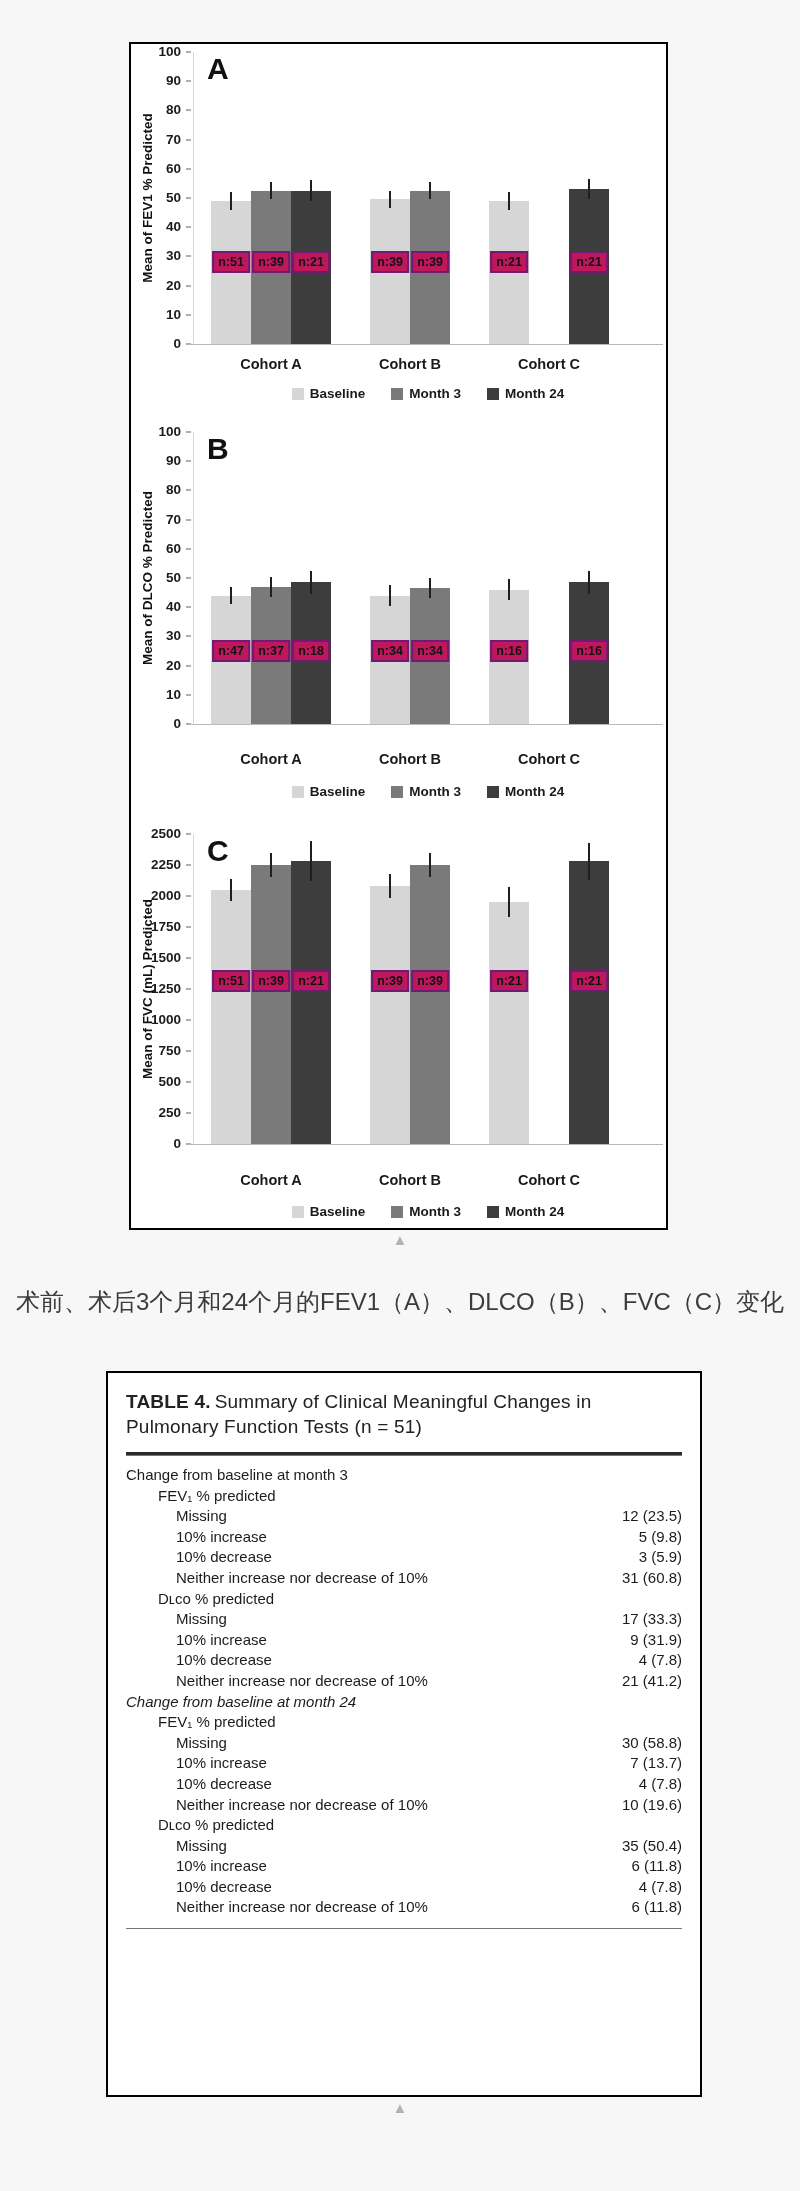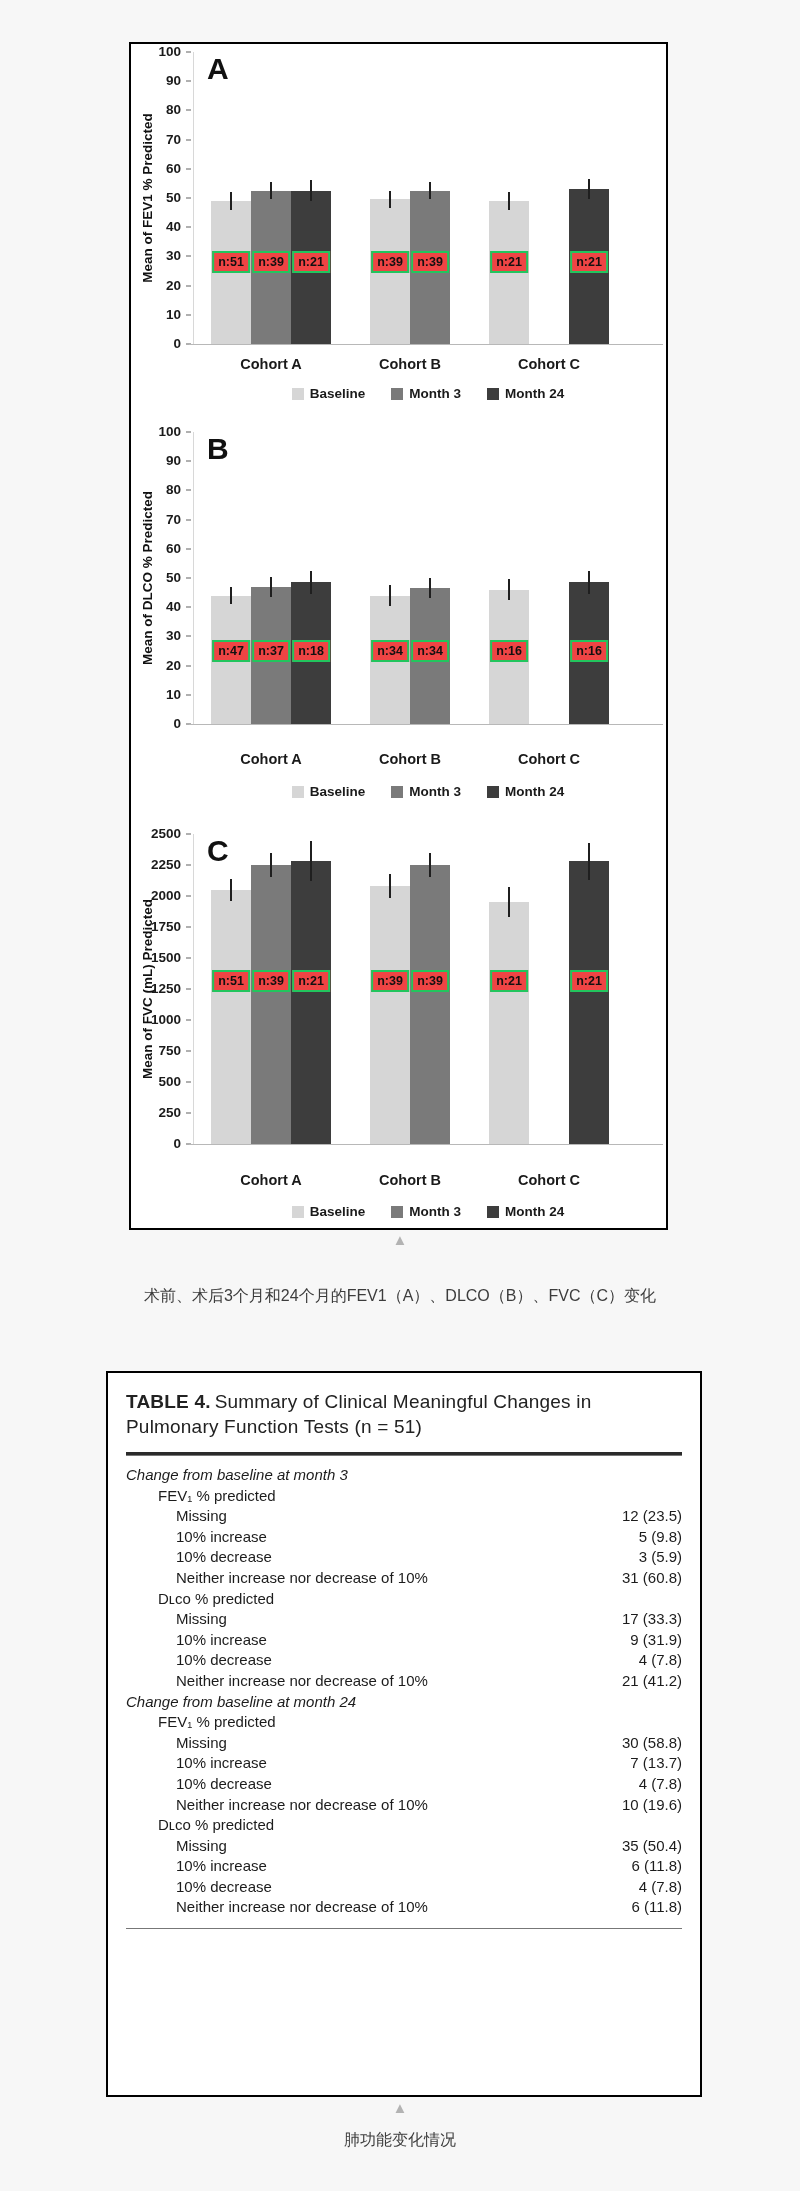--- a/index.html
+++ b/index.html
@@ -8,39 +8,39 @@
 
   
   .figure-box{position:absolute;left:129px;top:42px;width:539px;height:1188px;
               background:#fff;border:2px solid #000;box-sizing:border-box;}
   .chart-panel{position:absolute;left:0;width:100%;}
   .plot{position:absolute;left:62px;width:470px;}
   .axis-x{position:absolute;left:-4px;right:0;bottom:-1px;height:1px;background:#b8b8b8;}
   .axis-y{position:absolute;left:0;top:0;bottom:0;width:1px;background:#d8d8d8;}
   .bar{position:absolute;bottom:0;}
   .whisker{position:absolute;width:2px;background:#1f1f1f;}
-  .nbox{position:absolute;transform:translateX(-50%);background:#ef4444;border:2px solid #22c55e;
+  .nbox{position:absolute;transform:translateX(-50%);background:#be185d;border:2px solid #701a75;
         font-weight:bold;font-size:12.5px;line-height:1;padding:3px 4px;color:#111;white-space:nowrap;}
   .ytick{position:absolute;left:0;width:50px;text-align:right;font-weight:bold;
          font-size:13.5px;color:#1a1a1a;line-height:16px;}
   .ymark{position:absolute;left:55px;width:5px;height:2px;background:#b0b0b0;}
   .xlabel{position:absolute;width:140px;text-align:center;font-weight:bold;
           font-size:14.5px;color:#1a1a1a;}
   .legend{position:absolute;left:62px;width:470px;display:flex;justify-content:center;
           gap:26px;align-items:center;font-weight:bold;font-size:13.5px;color:#1a1a1a;}
   .legend-item{display:flex;align-items:center;}
   .legend-item .sw{width:12px;height:12px;margin-right:6px;display:inline-block;}
   .panel-letter{position:absolute;font-weight:bold;font-size:30px;color:#111;line-height:1;}
   .y-title{position:absolute;transform:translate(-50%,-50%) rotate(-90deg);
            font-weight:bold;font-size:13.5px;white-space:nowrap;color:#111;}
 
   
   .tri{position:absolute;left:0;width:100%;text-align:center;color:#b3b3b3;
        font-size:15px;line-height:1;}
-  .cap{position:absolute;left:0;width:100%;text-align:center;color:#3c3c3c;font-size:16px;}
+  .cap{position:absolute;left:0;width:100%;text-align:center;color:#3c3c3c;font-size:24px;}
 
   
   .table-box{position:absolute;left:106px;top:1371px;width:596px;height:726px;
              background:#fff;border:2px solid #000;box-sizing:border-box;
              padding:0 18px;color:#1c1c1c;}
   .t-title{margin-top:16px;font-size:19px;line-height:25px;color:#222;letter-spacing:.2px;}
   .t-title .tb{font-weight:bold;margin-right:4px;}
   .rule-thick{height:3px;background:#2b2b2b;margin-top:13px;}
   .rule-thin{height:1px;background:#777;}
   .t-header{display:flex;justify-content:space-between;font-size:16px;
@@ -267,21 +267,21 @@
   <div class="cap" style="top:1286px">术前、术后3个月和24个月的FEV1（A）、DLCO（B）、FVC（C）变化</div>
 
   <div class="table-box">
     <div class="t-title">
       <span class="tb">TABLE 4.</span><span>Summary of Clinical Meaningful Changes in Pulmonary Function Tests (n = 51)</span>
     </div>
     <div class="rule-thick"></div>
     <div class="rule-thin"></div>
     <div class="t-body">
         <div class="t-row">
-          <div class="lab" style="padding-left: 0px; font-style: italic;">Change from baseline at month 3</div>
+          <div class="lab" style="padding-left: 0px;">Change from baseline at month 3</div>
           <div class="val"></div>
         </div>
         <div class="t-row">
           <div class="lab" style="padding-left: 32px;">FEV₁ % predicted</div>
           <div class="val"></div>
         </div>
         <div class="t-row">
           <div class="lab" style="padding-left: 50px;">Missing</div>
           <div class="val">12 (23.5)</div>
         </div>
@@ -359,15 +359,14 @@
         </div>
         <div class="t-row">
           <div class="lab" style="padding-left: 50px;">Neither increase nor decrease of 10%</div>
           <div class="val">6 (11.8)</div>
         </div>
       </div>
     <div class="rule-thin t-rule-bottom"></div>
   </div>
 
   <div class="tri" style="top:2100px">▲</div>
-  <div class="cap" style="top:2130px">肺功能变化情况</div>
 
 </div>
 
 </body></html>

